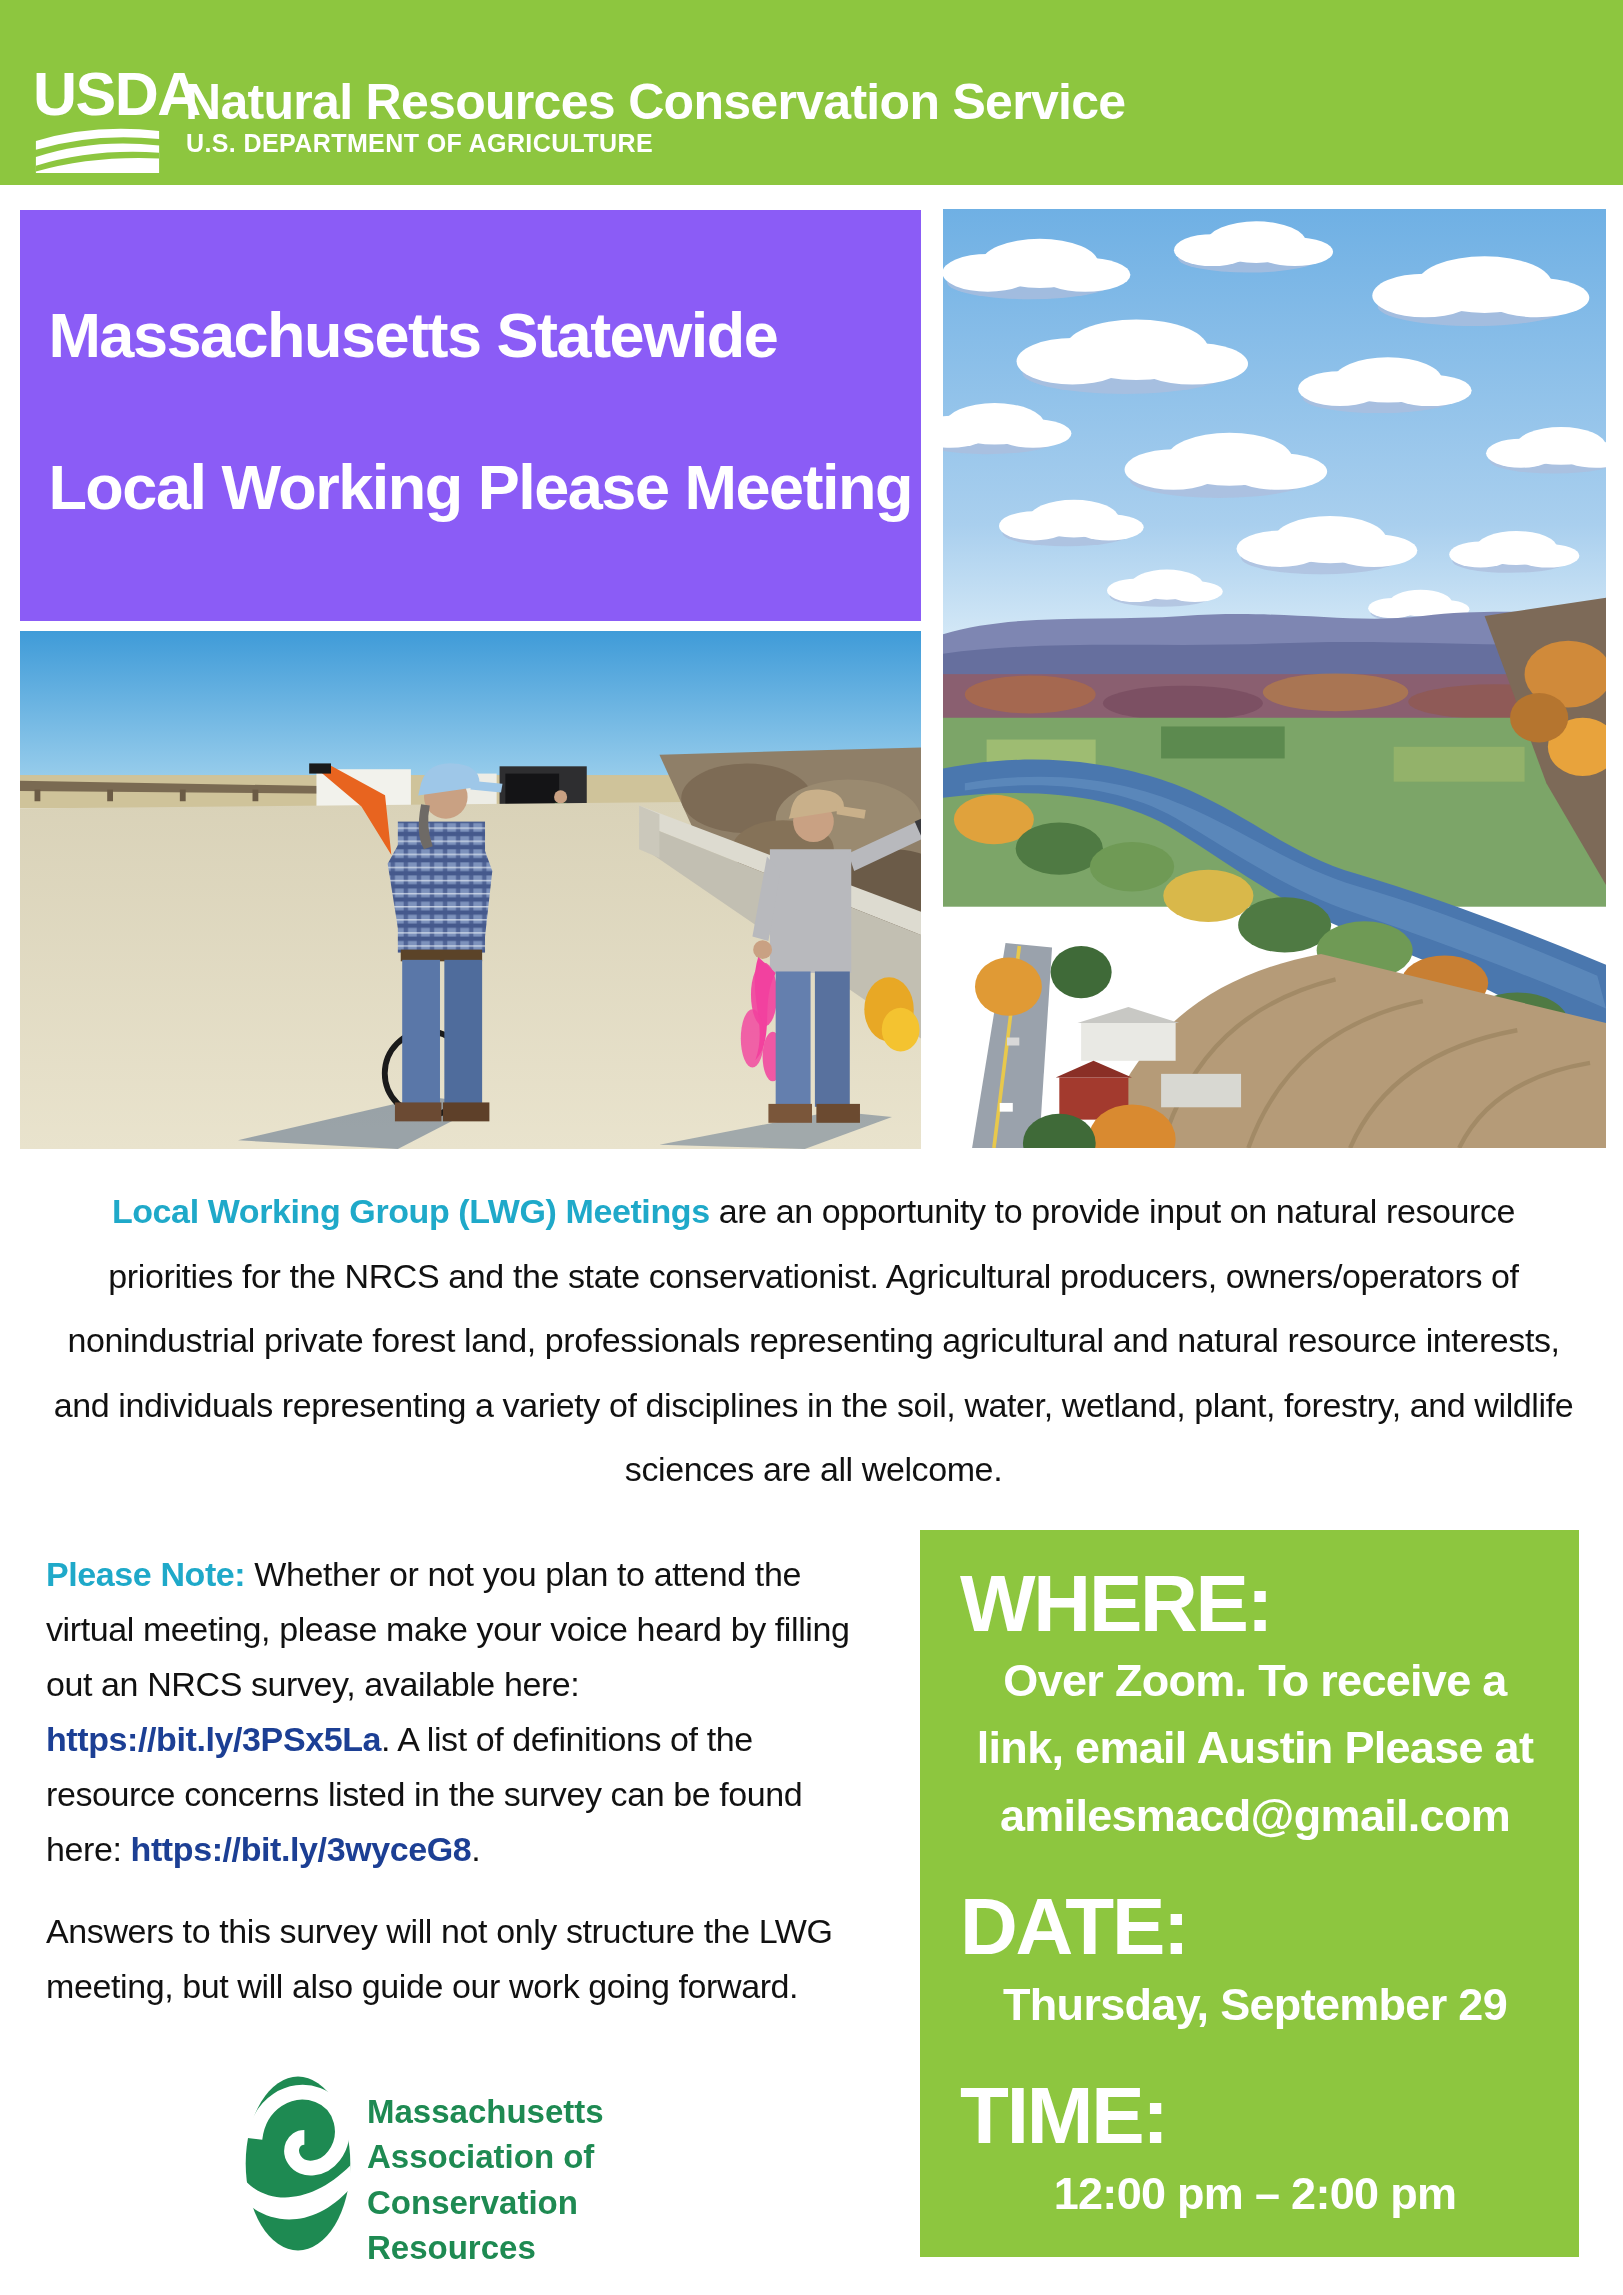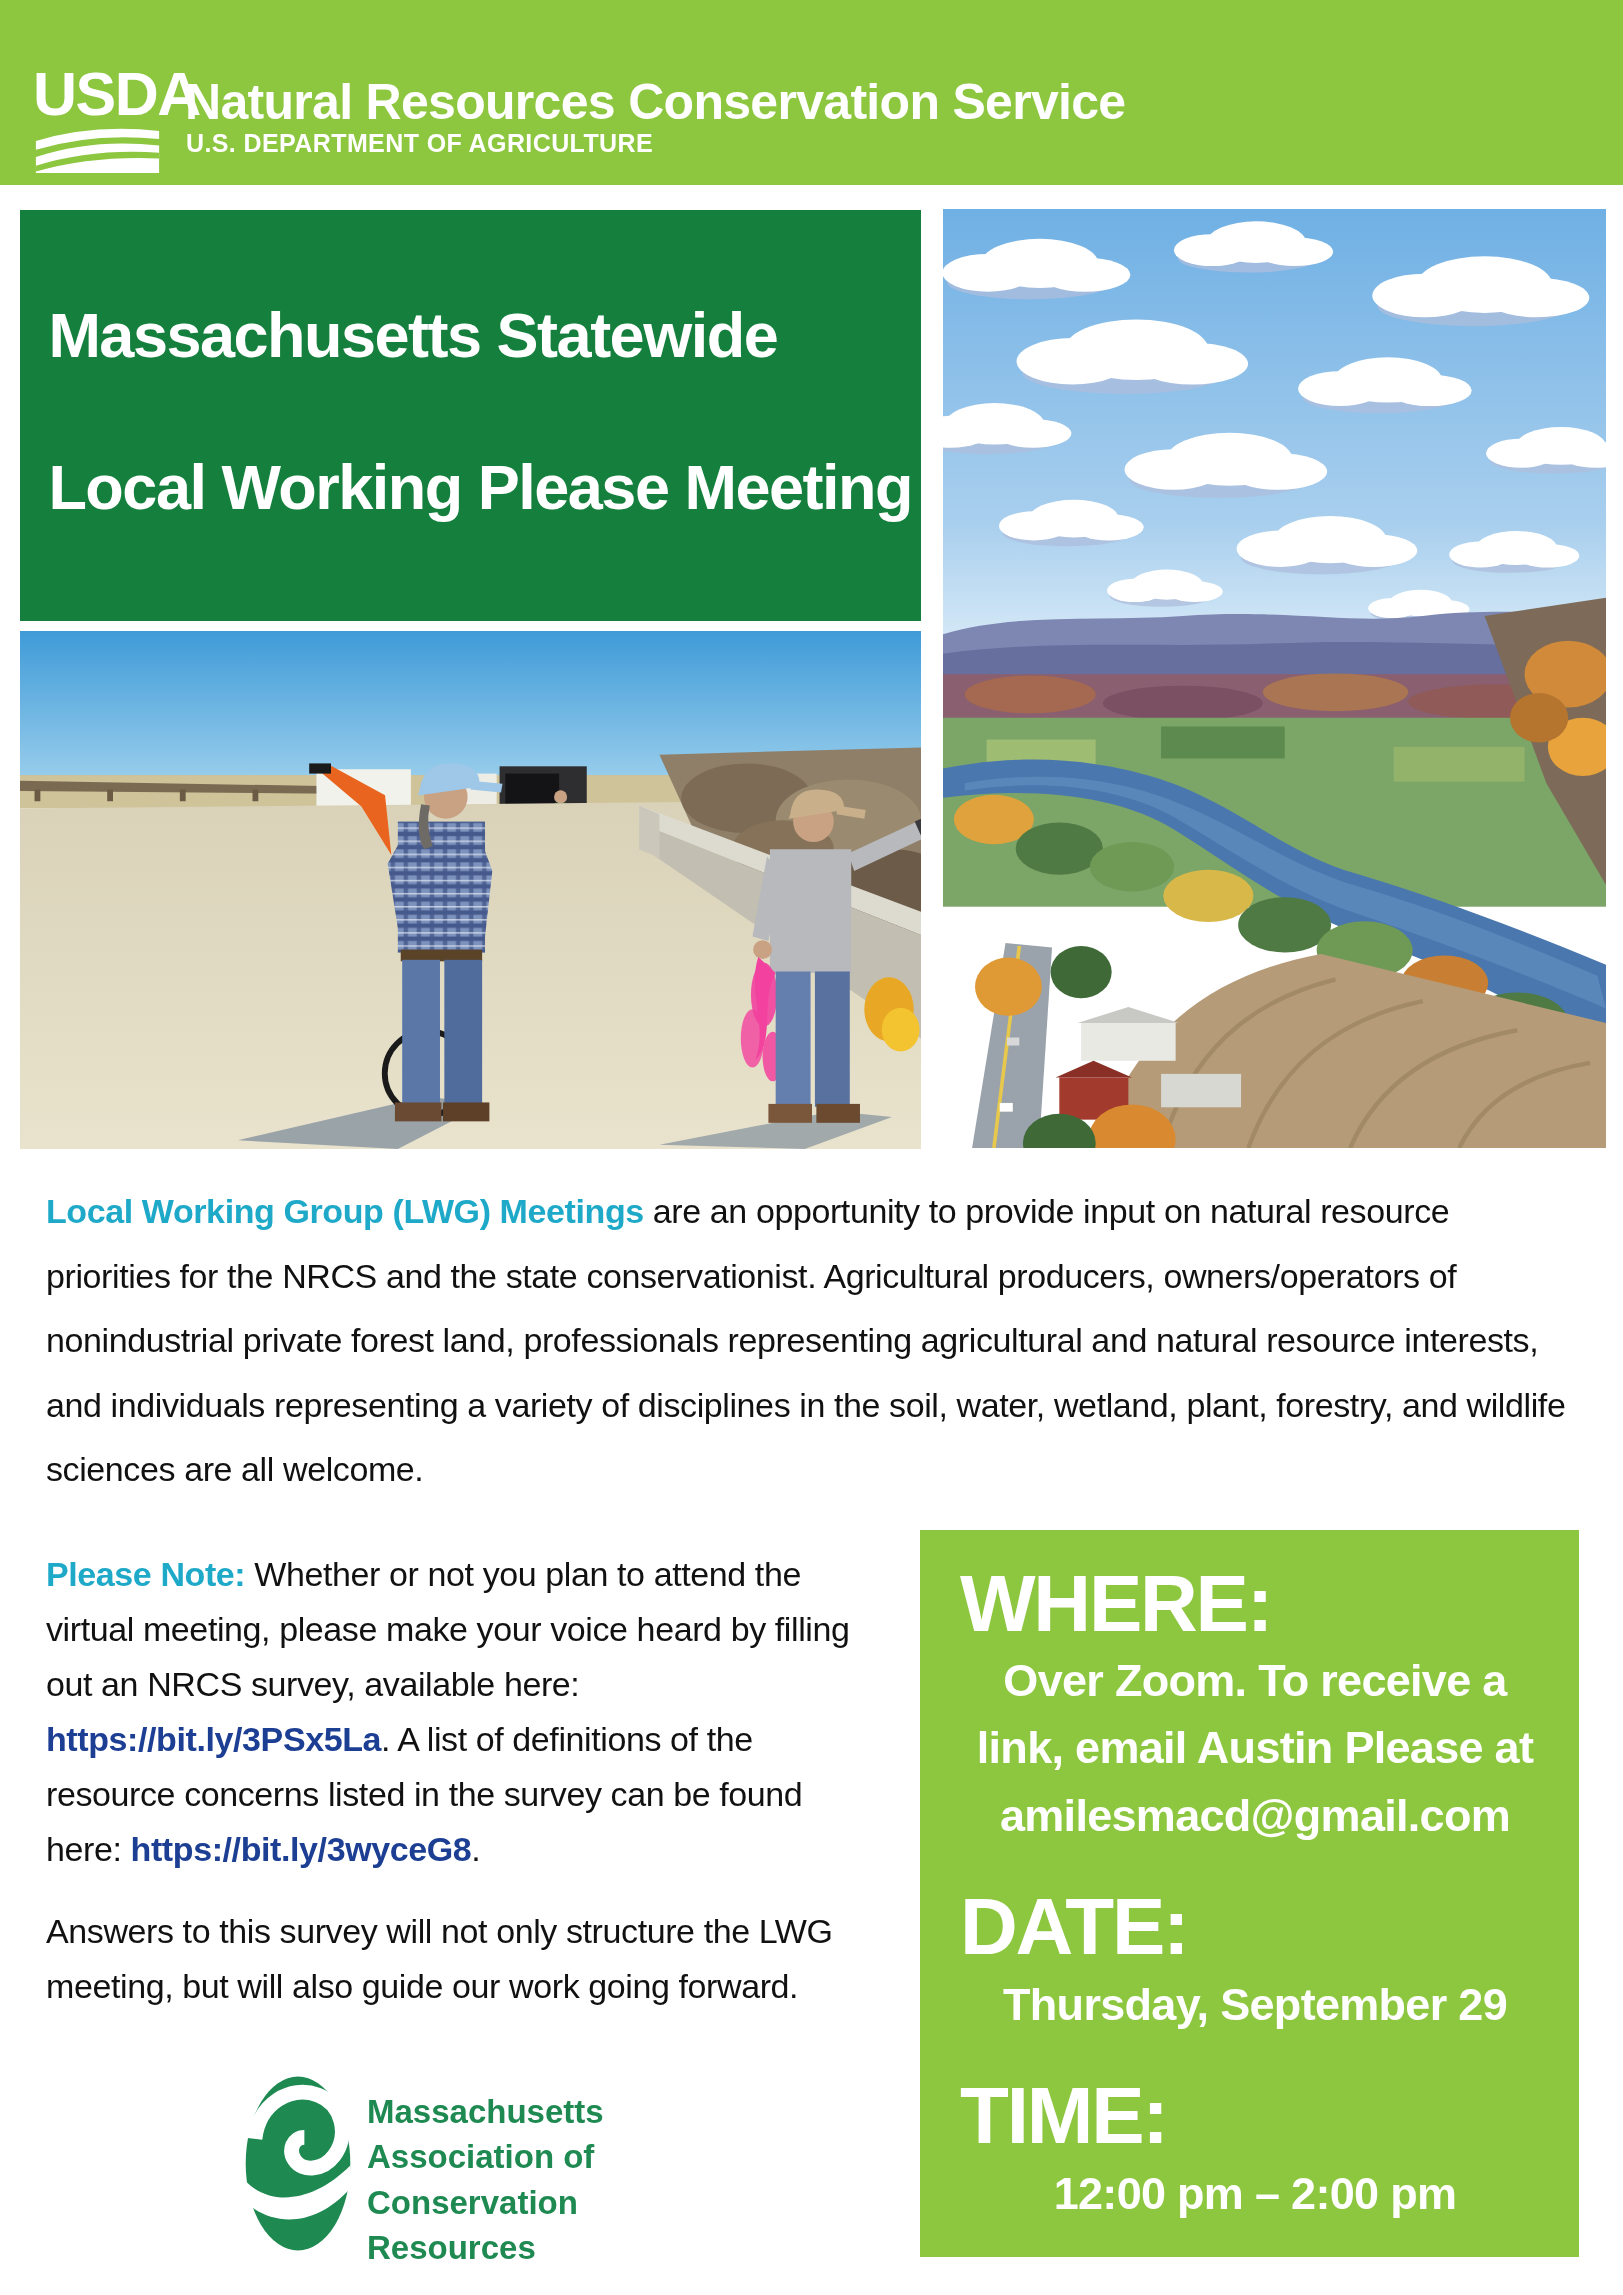--- a/index.html
+++ b/index.html
@@ -12,21 +12,21 @@
   .usda-word{position:absolute;left:0;top:0;width:131px;
              font-family:Liberation Sans, sans-serif;font-weight:700;font-size:61px;
              color:#ffffff;letter-spacing:-1.5px;line-height:1;}
   .agency-title{position:absolute;left:185px;top:73px;color:#ffffff;
                 font-size:50px;font-weight:600;letter-spacing:-0.7px;white-space:nowrap;}
   .dept-title{position:absolute;left:186px;top:129px;color:#ffffff;
               font-size:25px;font-weight:700;letter-spacing:0.4px;white-space:nowrap;}
 
   
   .title-box{position:absolute;left:20.4px;top:210px;width:901px;height:411px;
-             background:#15803d;color:#ffffff;}
+             background:#8b5cf6;color:#ffffff;}
   .title-line{position:absolute;left:28px;white-space:nowrap;
               font-size:63px;font-weight:700;letter-spacing:-1.5px;}
   .title-line.l1{top:89px;}
   .title-line.l2{top:241px;}
 
   
   .photo-left{position:absolute;left:20.4px;top:631px;width:901px;height:518px;overflow:hidden;}
   .photo-right{position:absolute;left:943px;top:209px;width:663px;height:939px;overflow:hidden;}
   .photo-left svg,.photo-right svg{display:block;width:100%;height:100%;}
 
@@ -253,21 +253,21 @@
         <rect x="1094" y="468" width="48" height="186" fill="#58719E"></rect>
         <rect x="1030" y="650" width="60" height="26" fill="#7A563A"></rect>
         <rect x="1096" y="650" width="60" height="26" fill="#6B4A30"></rect>
         <circle cx="1092" cy="262" r="28" fill="#C9A183"></circle>
         <path d="M1060,252 Q1064,216 1100,218 Q1136,220 1134,246 L1058,258 Z" fill="#C9B08A"></path>
         <path d="M1124,240 L1164,246 L1162,258 L1124,252 Z" fill="#C9B08A"></path>
       </g>
     </svg>
   </div>
 
-  <p class="body-text intro" style="margin:0;">
+  <p class="body-text intro" style="margin:0;text-align:center;">
     <span class="teal-lead">Local Working Group (LWG) Meetings</span><span> are an opportunity to provide input on natural resource priorities for the NRCS and the state conservationist. Agricultural producers, owners/operators of nonindustrial private forest land, professionals representing agricultural and natural resource interests, and individuals representing a variety of disciplines in the soil, water, wetland, plant, forestry, and wildlife sciences are all welcome.</span>
   </p>
 
   <p class="body-text note" style="margin:0;">
     <span class="teal-lead">Please Note:</span><span> Whether or not you plan to attend the virtual meeting, please make your voice heard by filling out an NRCS survey, available here: </span><a class="lnk">https://bit.ly/3PSx5La</a><span>. A list of definitions of the resource concerns listed in the survey can be found here: </span><a class="lnk">https://bit.ly/3wyceG8</a><span>.</span>
   </p>
 
   <p class="body-text followup" style="margin:0;">Answers to this survey will not only structure the LWG meeting, but will also guide our work going forward.</p>
 
   <div class="macd">

